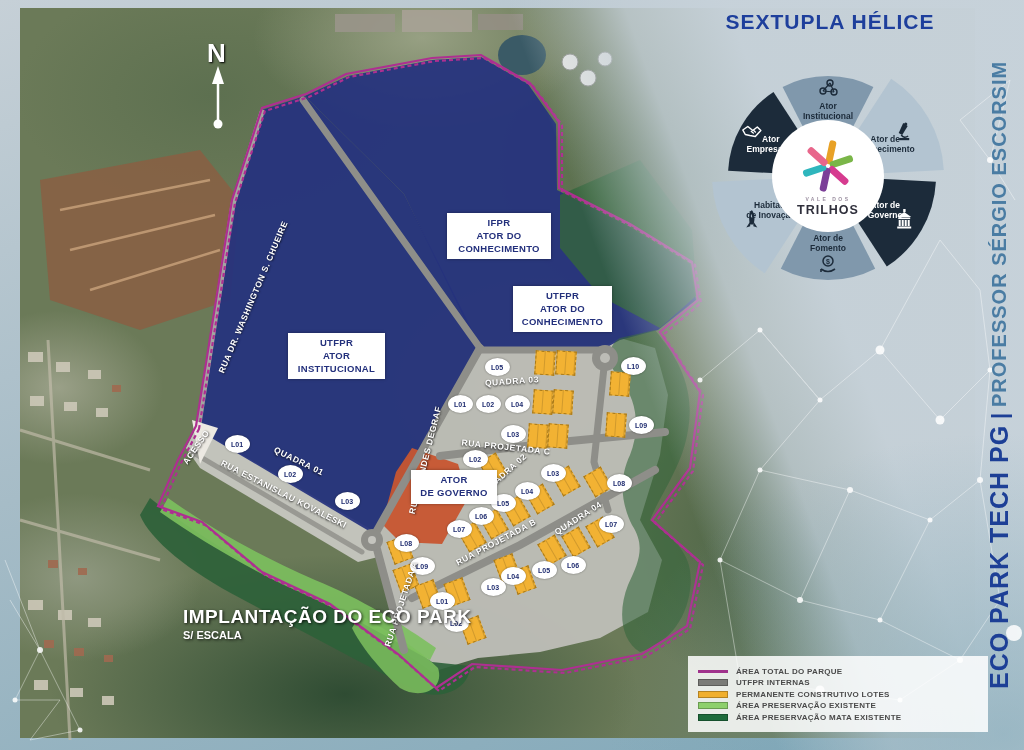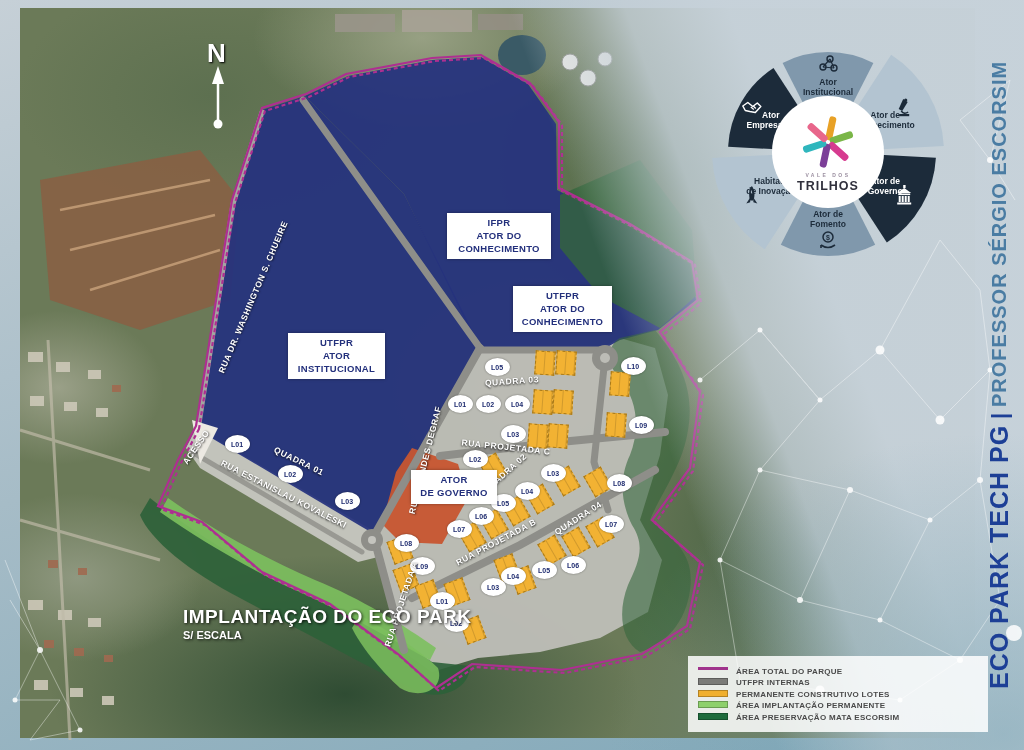--- a/index.html
+++ b/index.html
@@ -41,21 +41,21 @@
   #panel-tint{position:absolute;right:0;bottom:0;width:420px;height:320px;z-index:21;pointer-events:none;
     background:radial-gradient(ellipse at 95% 95%,rgba(118,162,178,.55),transparent 70%);}
   #plexus{position:absolute;inset:0;z-index:22;pointer-events:none;}
   
   #helix-wrap{position:absolute;left:690px;top:10px;width:280px;z-index:24;}
   #helix-title{text-align:center;font-size:21px;font-weight:bold;color:#1e3f9c;letter-spacing:1px;}
   #helix-svg{display:block;margin:4px auto 0;}
   
   #legend{position:absolute;left:688px;top:656px;width:300px;z-index:26;
     background:rgba(255,255,255,.85);padding:8px 10px;box-sizing:border-box;}
-  .legend-row{display:flex;gap:8px;margin:2.5px 0;}
+  .legend-row{display:flex;align-items:center;gap:8px;margin:2.5px 0;}
   .legend-swatch{width:30px;height:7px;flex:none;border:1px solid rgba(0,0,0,.25);box-sizing:border-box;}
   .legend-swatch.line{height:3px;border:none;}
   .legend-label{font-size:8px;font-weight:bold;color:#4a4a4a;letter-spacing:.3px;}
   
   #side-title{position:absolute;top:0;right:10px;height:100%;z-index:26;
     display:flex;align-items:center;justify-content:center;
     writing-mode:vertical-rl;transform:rotate(180deg);white-space:nowrap;}
   #side-title .main{font-size:25px;font-weight:bold;color:#1d3f96;letter-spacing:1px;}
   #side-title .sep{font-size:22px;color:#1d3f96;font-weight:bold;margin:6px 0;}
   #side-title .prof{font-size:20px;font-weight:bold;color:#4a7ca3;letter-spacing:1px;}
@@ -280,20 +280,21 @@
       <circle cx="820" cy="690" r="4.5"></circle>
         <circle cx="1014" cy="633" r="8"></circle>
         <circle cx="990" cy="160" r="3"></circle>
       <circle cx="40" cy="650" r="3"></circle>
         <circle cx="15" cy="700" r="2.5"></circle>
         <circle cx="80" cy="730" r="2.5"></circle>
     </g>
   </svg>
 
   <div id="helix-wrap">
+    <div id="helix-title">SEXTUPLA HÉLICE</div>
     <svg id="helix-svg" width="272" height="276" viewBox="0 0 272 276">
         <path d="M134,138 L88.6,48.9 A100,100 0 0 1 179.4,48.9 Z" fill="#8098ac"></path>
         <g transform="translate(134.0,50.0)">
           <line x1="-5" y1="3" x2="2" y2="-5" stroke="#1c2b3a" stroke-width="1.2"></line>
           <line x1="2" y1="-5" x2="6" y2="4" stroke="#1c2b3a" stroke-width="1.2"></line>
           <line x1="-5" y1="3" x2="6" y2="4" stroke="#1c2b3a" stroke-width="1.2"></line>
           <circle cx="-5" cy="3" r="3" fill="none" stroke="#1c2b3a" stroke-width="1.4"></circle>
           <circle cx="2" cy="-5" r="3" fill="none" stroke="#1c2b3a" stroke-width="1.4"></circle>
           <circle cx="6" cy="4" r="3" fill="none" stroke="#1c2b3a" stroke-width="1.4"></circle>
         </g>
@@ -364,25 +365,25 @@
       <div class="legend-row">
         <span class="legend-swatch" style="background: rgb(123, 123, 120);"></span>
         <span class="legend-label">UTFPR INTERNAS</span>
       </div>
       <div class="legend-row">
         <span class="legend-swatch" style="background: rgb(240, 175, 46);"></span>
         <span class="legend-label">PERMANENTE CONSTRUTIVO LOTES</span>
       </div>
       <div class="legend-row">
         <span class="legend-swatch" style="background: rgb(142, 208, 108);"></span>
-        <span class="legend-label">ÁREA IMPLANTAÇÃO PERMANENTE</span>
+        <span class="legend-label">ÁREA PRESERVAÇÃO EXISTENTE</span>
       </div>
       <div class="legend-row">
         <span class="legend-swatch" style="background: rgb(30, 107, 60);"></span>
-        <span class="legend-label">ÁREA PRESERVAÇÃO MATA ESCORSIM</span>
+        <span class="legend-label">ÁREA PRESERVAÇÃO MATA EXISTENTE</span>
       </div>
     </div>
 
   <div id="side-title">
     <span class="main">ECO PARK TECH PG</span>
     <span class="sep">|</span>
     <span class="prof">PROFESSOR SÉRGIO ESCORSIM</span>
   </div>
 
 </div>

